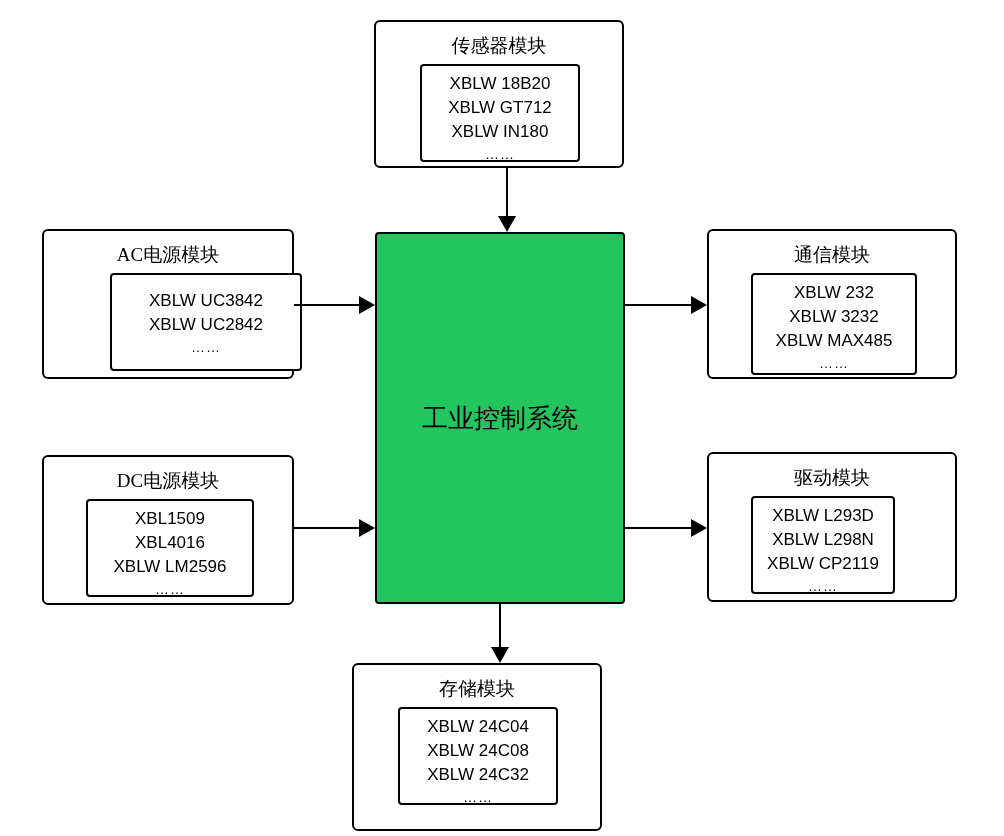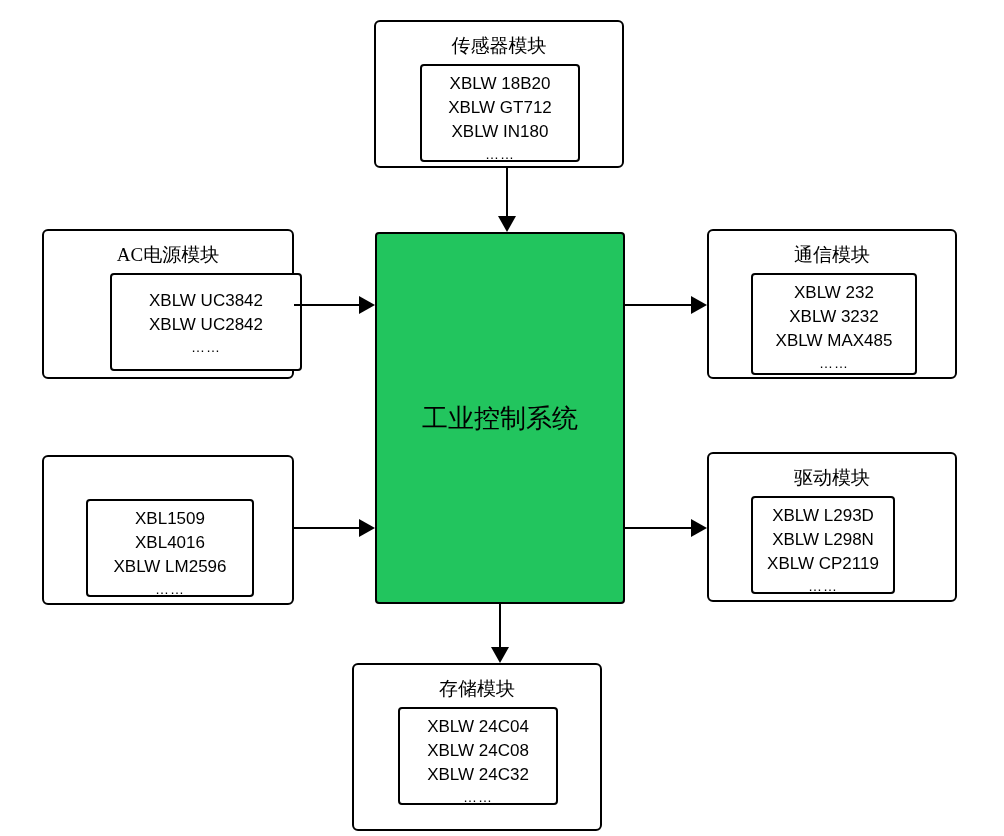--- a/index.html
+++ b/index.html
@@ -134,20 +134,21 @@
   <div class="module" style="left:42px; top:229px; width:252px; height:150px;">
     <div class="module-title" style="top:12px;">AC电源模块</div>
     <div class="inner-box" style="left:42px; top:42px; width:192px; height:98px;margin-left:24px;">
       <div class="inner-line" style="margin-top:8px;">XBLW UC3842</div>
       <div class="inner-line">XBLW UC2842</div>
       <div class="inner-line dots">……</div>
     </div>
   </div>
 
   <div class="module" style="left:42px; top:455px; width:252px; height:150px;">
+    <div class="module-title" style="top:12px;">DC电源模块</div>
     <div class="inner-box" style="left:42px; top:42px; width:168px; height:98px;">
       <div class="inner-line">XBL1509</div>
       <div class="inner-line">XBL4016</div>
       <div class="inner-line">XBLW LM2596</div>
       <div class="inner-line dots">……</div>
     </div>
   </div>
 
   <div class="module" style="left:707px; top:229px; width:250px; height:150px;">
     <div class="module-title" style="top:12px;">通信模块</div>

